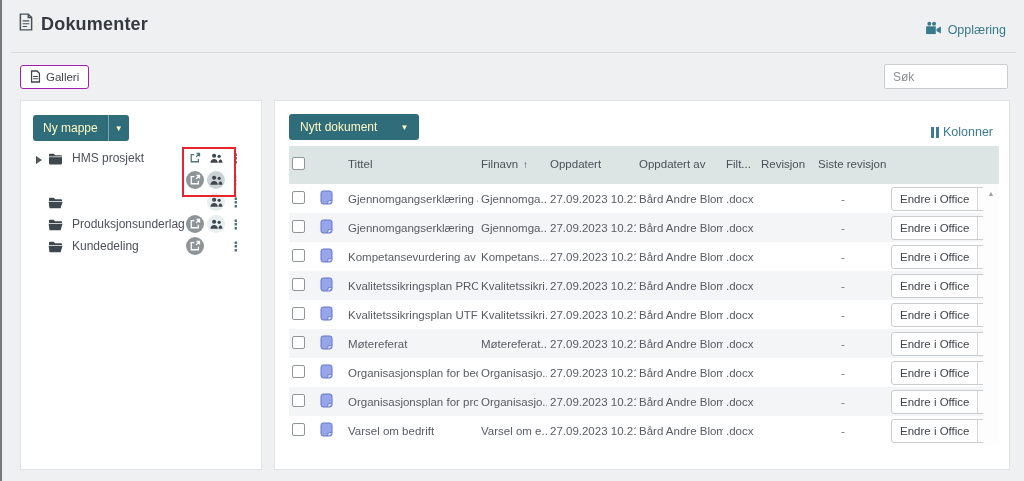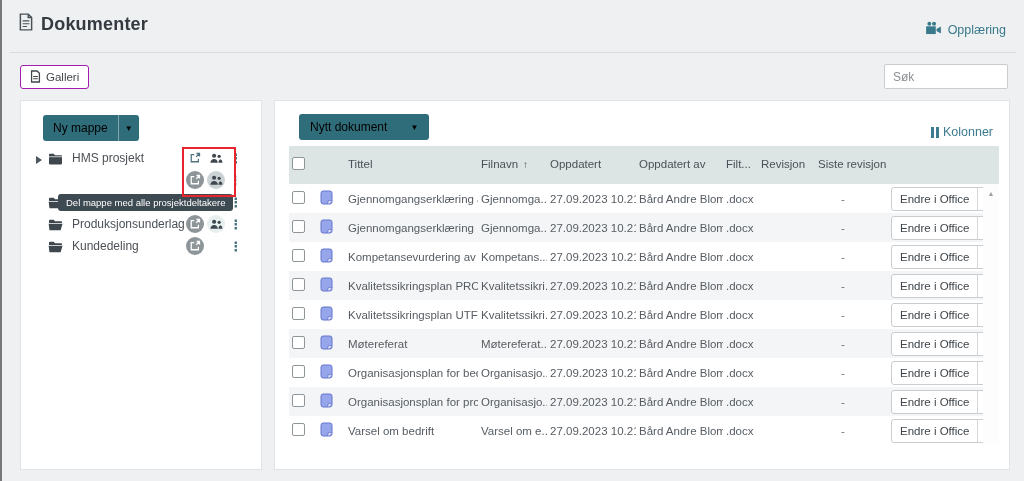--- a/index.html
+++ b/index.html
@@ -26,22 +26,22 @@
           font-family:inherit;}
   .search::placeholder{color:#8a9094;}
 
   
   .left-panel{position:absolute;left:18px;top:100px;width:242px;height:370px;background:#fff;
               border:1px solid #e0e3e5;box-sizing:border-box;}
   .right-panel{position:absolute;left:272px;top:100px;width:736px;height:370px;background:#fff;
                border:1px solid #e0e3e5;box-sizing:border-box;}
 
   
-  .teal-btn{display:inline-flex;align-items:center;background:#306d7a;color:#000000;
-            border-radius:3px;font-size:12px;cursor:pointer;user-select:none;margin-left:10px;}
+  .teal-btn{display:inline-flex;align-items:center;background:#306d7a;color:#fef9c3;
+            border-radius:3px;font-size:12px;cursor:pointer;user-select:none;}
   .split-main{padding:6px 10px;}
   .split-caret{width:20px;align-self:stretch;display:flex;align-items:center;justify-content:center;
                border-left:1px solid rgba(255,255,255,.4);font-size:8px;}
   .newdoc{padding:6px 11px;gap:23px;}
   .newdoc .dd{font-size:8px;}
 
   
   .newfolder{position:absolute;left:12px;top:14px;}
   .tree{position:absolute;left:0;top:46px;right:0;}
   .tree-row{position:relative;height:22px;display:flex;align-items:center;padding-left:15px;
@@ -254,21 +254,20 @@
           <span class="ticon pos-share circle-gray">
             <svg width="12" height="12" viewBox="0 0 16 16" fill="none" stroke="#fff" stroke-width="1.7">
               <path d="M7 3.5H3v9.5h9.5V9"></path>
               <path d="M9.5 6.5L14 2M10 2h4v4"></path>
             </svg>
           </span>
           <span class="ticon pos-kebab kebab">⋮</span>
         </div>
       </div>
     <div class="red-box"></div>
-    <div class="tooltip">Del mappe med alle prosjektdeltakere</div>
   </aside>
 
   <section class="right-panel">
     <div class="panel-toolbar">
       <div class="teal-btn newdoc">
         <span>Nytt dokument</span>
         <span class="dd">▼</span>
       </div>
       <div class="kolonner">
         <span class="colbars"></span>

